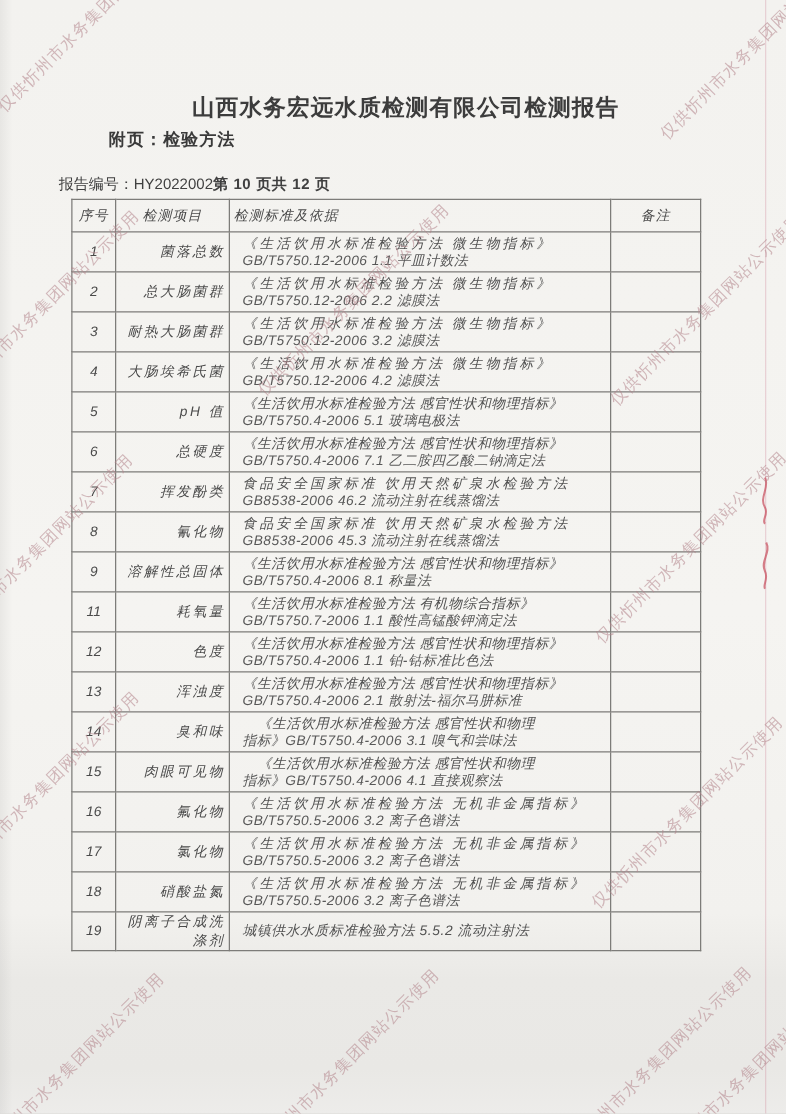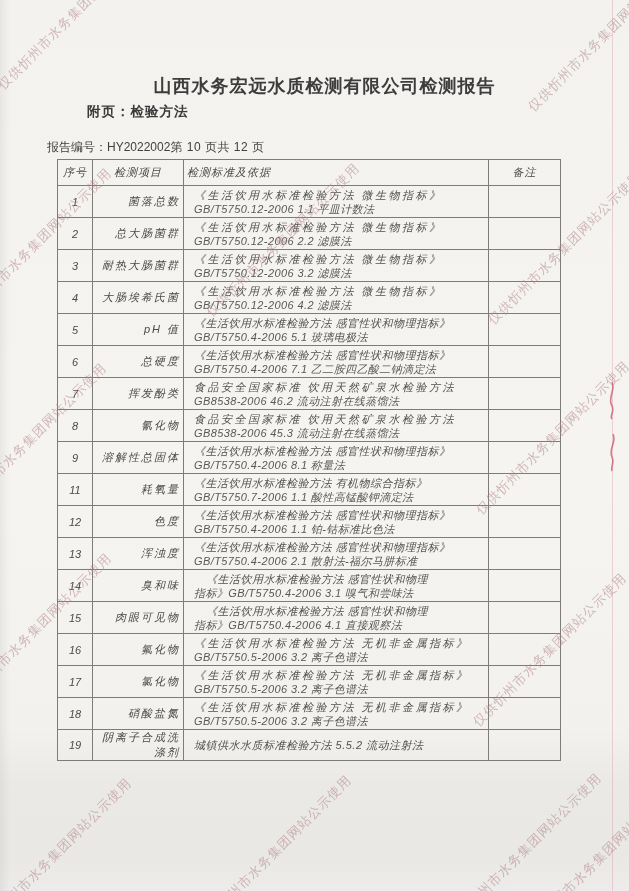--- a/index.html
+++ b/index.html
@@ -31,21 +31,21 @@
   }
   .subtitle{
     position:absolute;top:103px;left:47px;
     font-size:13.5px;font-weight:bold;color:#3a3a3a;letter-spacing:1px;margin-left:40px;
   }
   .meta-row{
     position:absolute;top:139px;left:47px;right:69px;
     display:flex;align-items:baseline;
     font-size:12px;color:#404040;
   }
-  .meta-row .page-info{font-weight:normal;letter-spacing:0.5px;}
+  .meta-row .page-info{font-weight:bold;letter-spacing:0.5px;}
   table.report{
     position:absolute;top:159px;left:57px;
     width:503px;border-collapse:collapse;table-layout:fixed;font-style:italic;
   }
   table.report col.c-no{width:35px;}
   table.report col.c-item{width:91px;}
   table.report col.c-std{width:305px;}
   table.report col.c-remark{width:72px;}
   table.report th,table.report td{
     border:1px solid #7d7c79;

